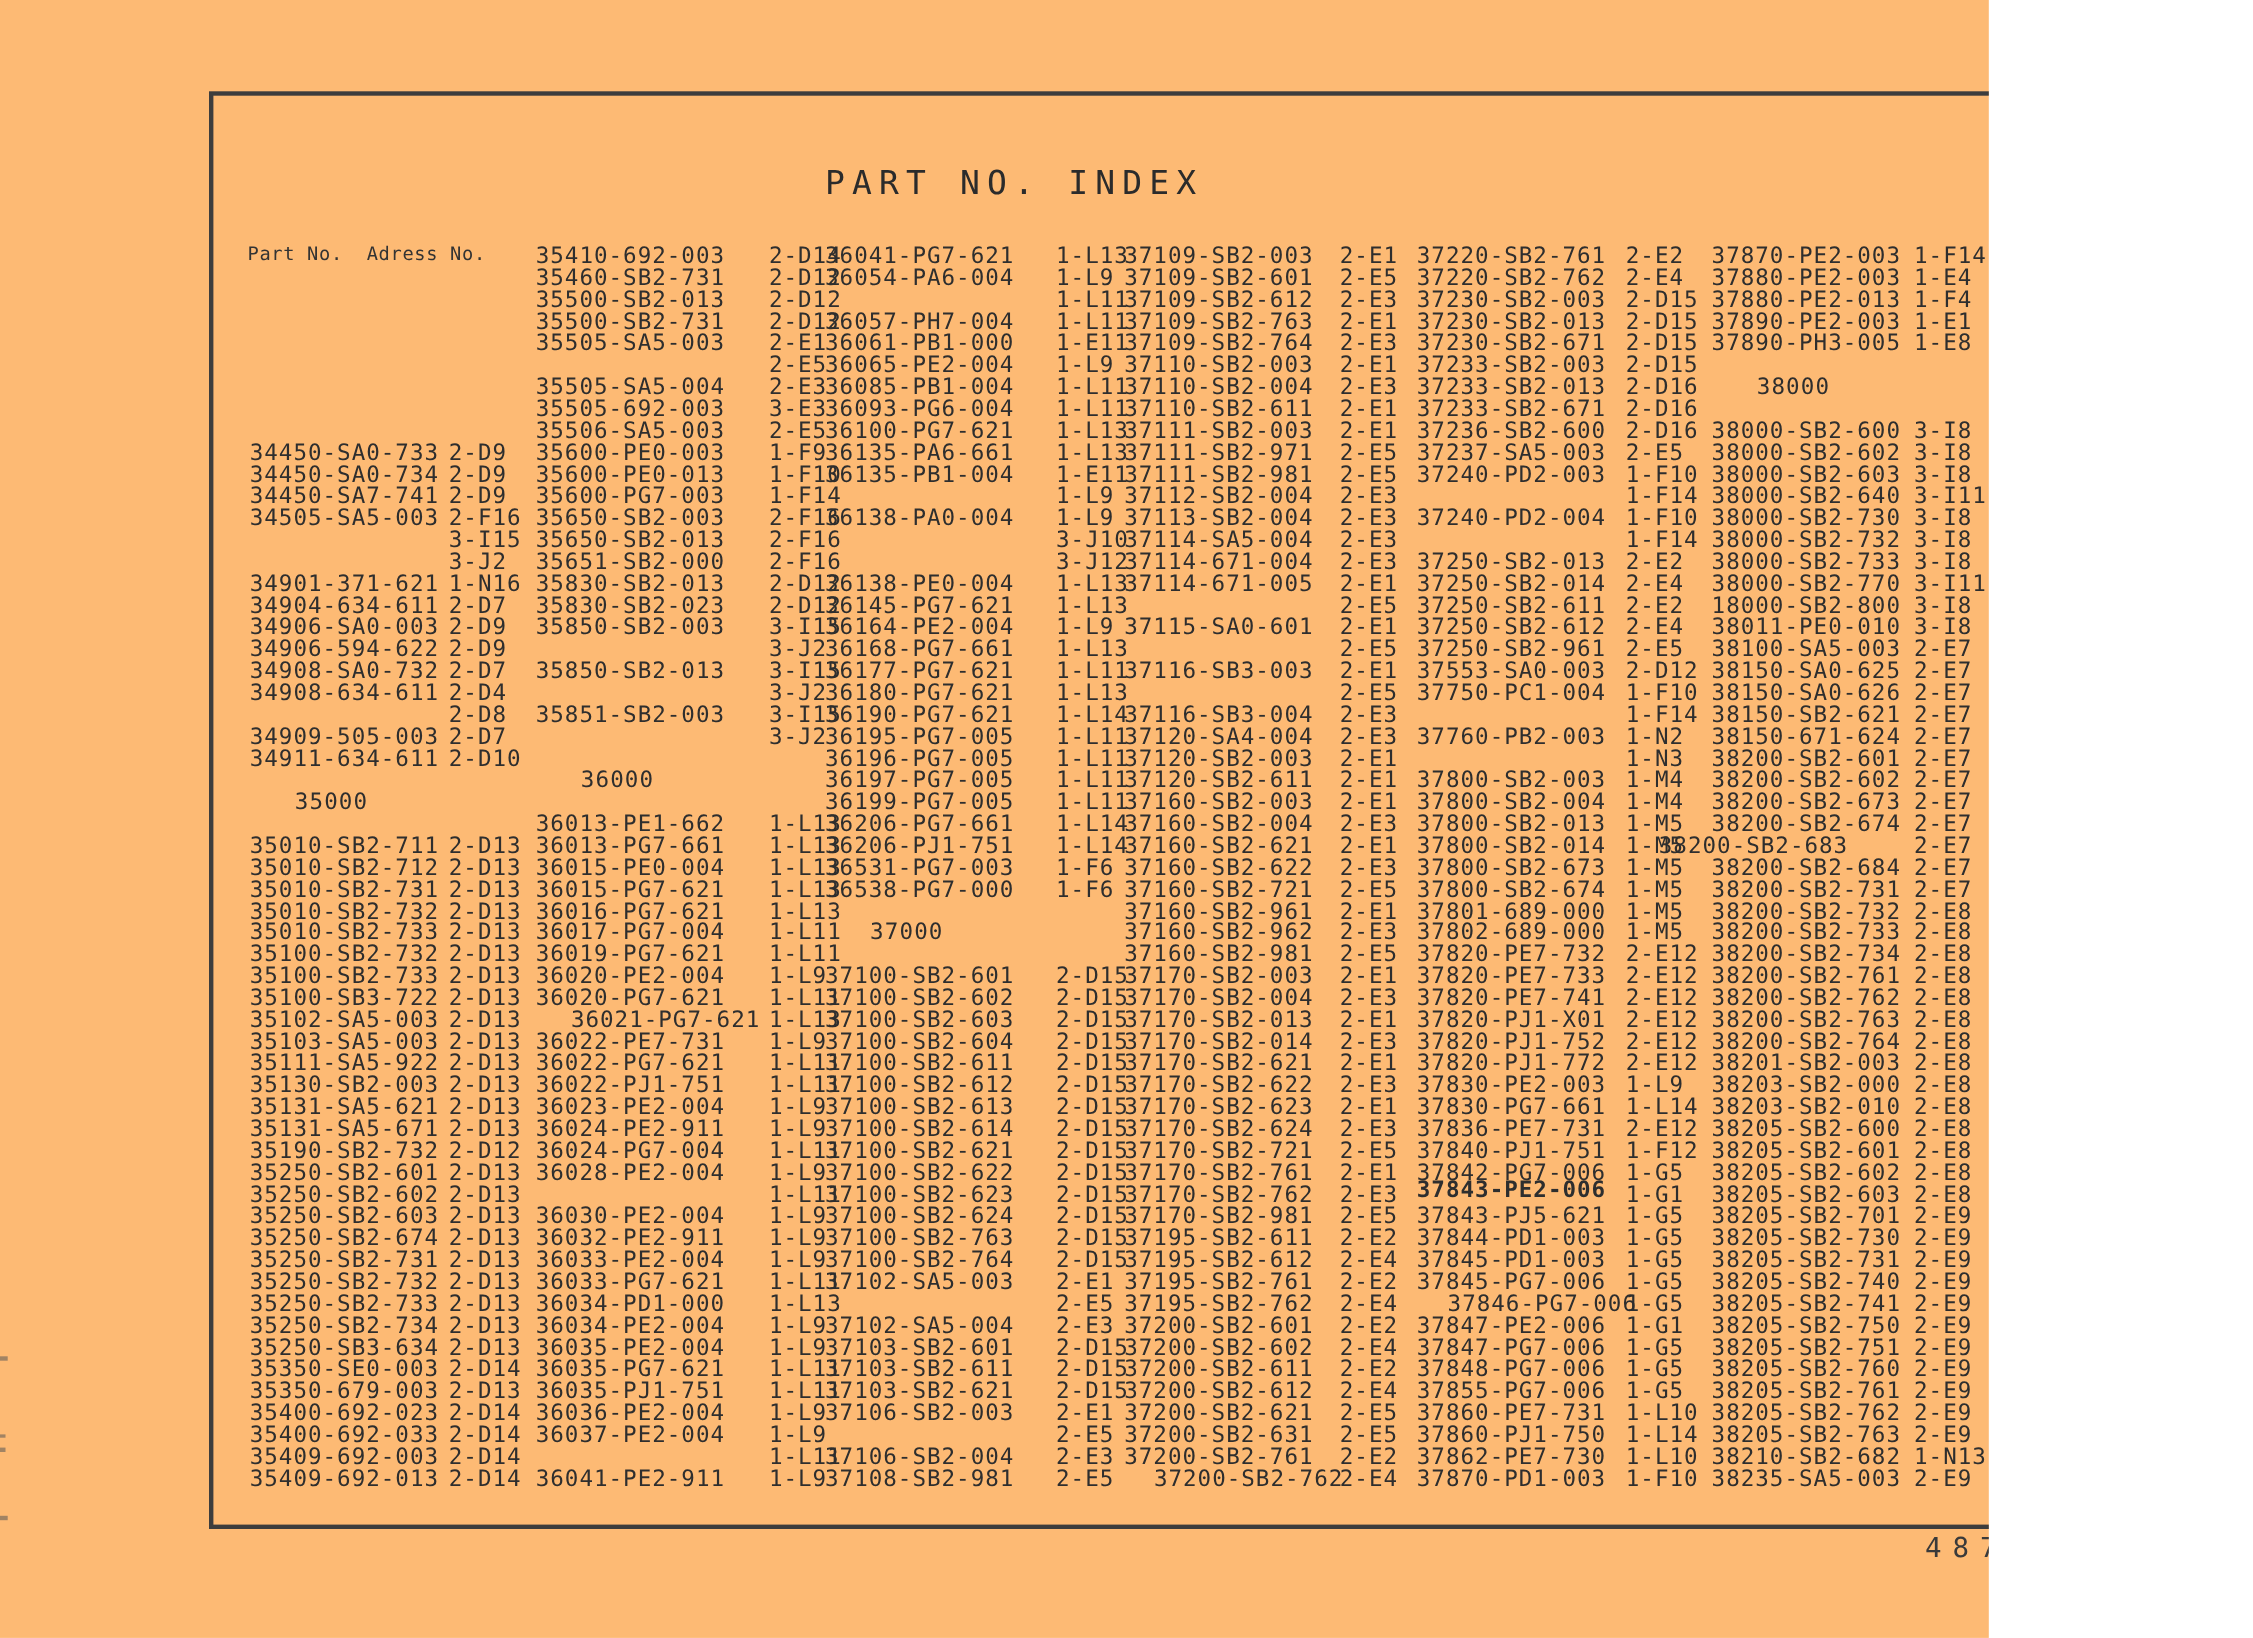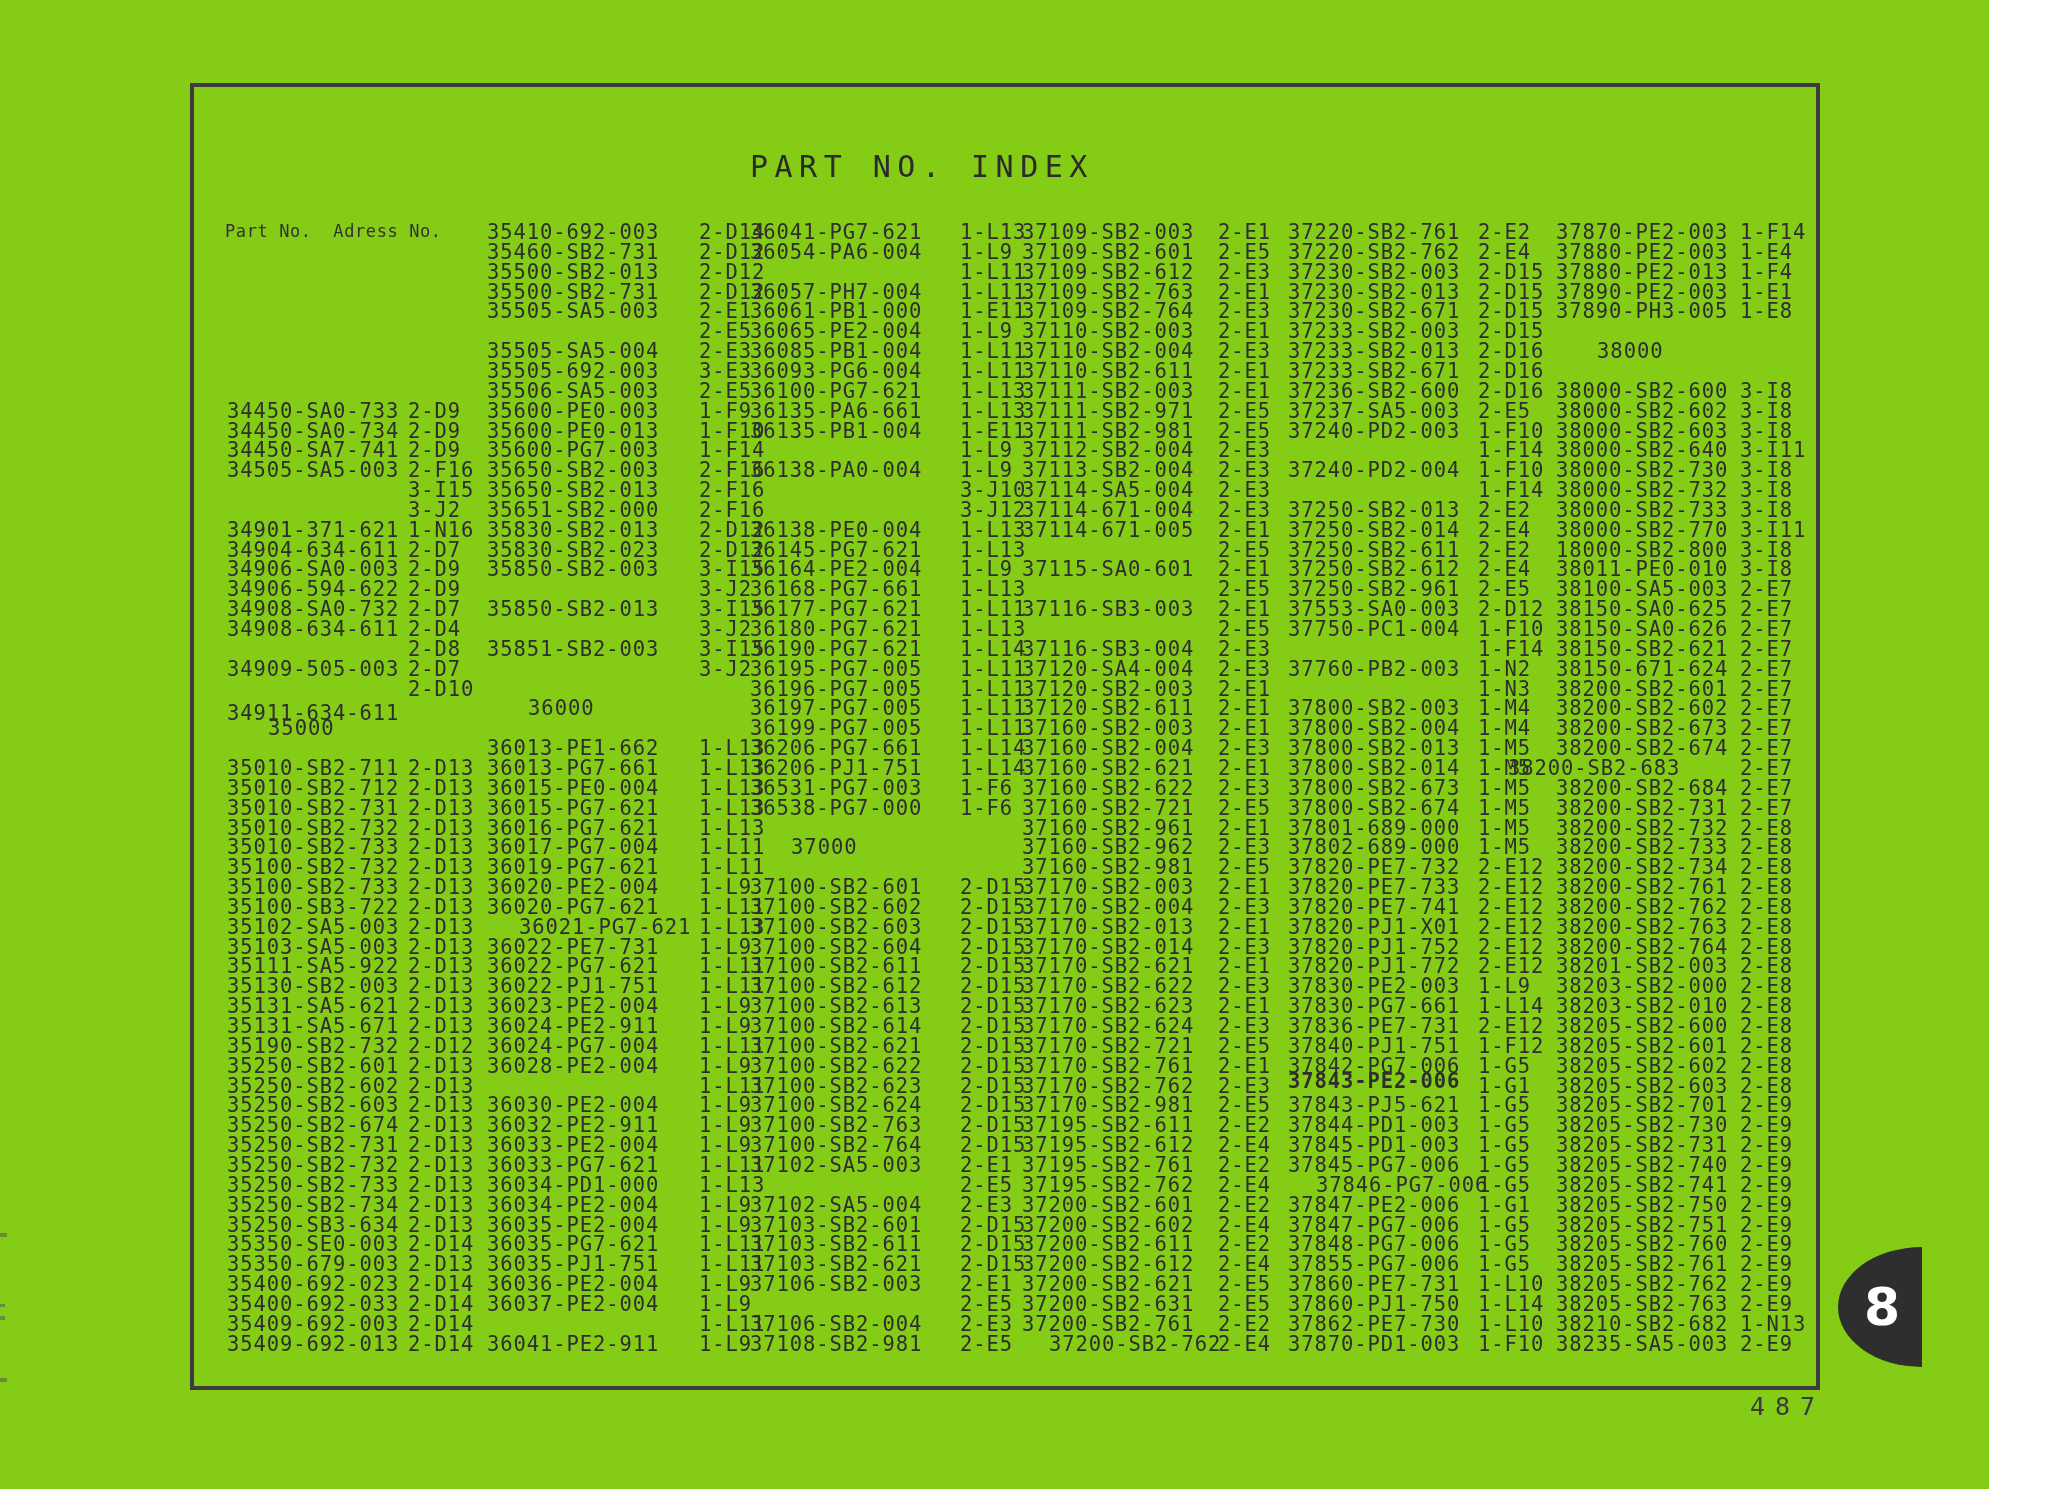--- a/index.html
+++ b/index.html
@@ -1,17 +1,17 @@
 <!DOCTYPE html>
 <html><head>
 <meta charset="utf-8">
 <style>
   html,body{margin:0;padding:0;background:#ffffff;}
   .page{
-    position:relative;width:1989px;height:1489px;background:#84cc16;overflow:hidden;
+    position:relative;width:1808px;height:1489px;background:#fdba74;overflow:hidden;
     font-family:"DejaVu Sans Mono",monospace;color:#2e2e2e;
   }
   .frame{
     position:absolute;left:190px;top:83px;width:1622px;height:1299px;
     border:4px solid #3d3d3d;background:transparent;
   }
   .title{
     position:absolute;left:750px;top:149px;font-size:30px;letter-spacing:6.5px;
     color:#2b2b2b;white-space:pre;
   }
@@ -71,21 +71,21 @@
       <div class="cell" style="left: 408px; top: 559.45px;">2-D9</div>
       <div class="cell" style="left: 227px; top: 579.3px;">34906-594-622</div>
       <div class="cell" style="left: 408px; top: 579.3px;">2-D9</div>
       <div class="cell" style="left: 227px; top: 599.15px;">34908-SA0-732</div>
       <div class="cell" style="left: 408px; top: 599.15px;">2-D7</div>
       <div class="cell" style="left: 227px; top: 619px;">34908-634-611</div>
       <div class="cell" style="left: 408px; top: 619px;">2-D4</div>
       <div class="cell" style="left: 408px; top: 638.85px;">2-D8</div>
       <div class="cell" style="left: 227px; top: 658.7px;">34909-505-003</div>
       <div class="cell" style="left: 408px; top: 658.7px;">2-D7</div>
-      <div class="cell" style="left: 227px; top: 678.55px; margin-top: 24px;">34911-634-611</div>
+      <div class="cell" style="left: 227px; top: 678.55px;">34911-634-611</div>
       <div class="cell" style="left: 408px; top: 678.55px;">2-D10</div>
       <div class="cell section-cell" style="left: 268px; top: 718.25px;">35000</div>
       <div class="cell" style="left: 227px; top: 757.95px;">35010-SB2-711</div>
       <div class="cell" style="left: 408px; top: 757.95px;">2-D13</div>
       <div class="cell" style="left: 227px; top: 777.8px;">35010-SB2-712</div>
       <div class="cell" style="left: 408px; top: 777.8px;">2-D13</div>
       <div class="cell" style="left: 227px; top: 797.65px;">35010-SB2-731</div>
       <div class="cell" style="left: 408px; top: 797.65px;">2-D13</div>
       <div class="cell" style="left: 227px; top: 817.5px;">35010-SB2-732</div>
       <div class="cell" style="left: 408px; top: 817.5px;">2-D13</div>

